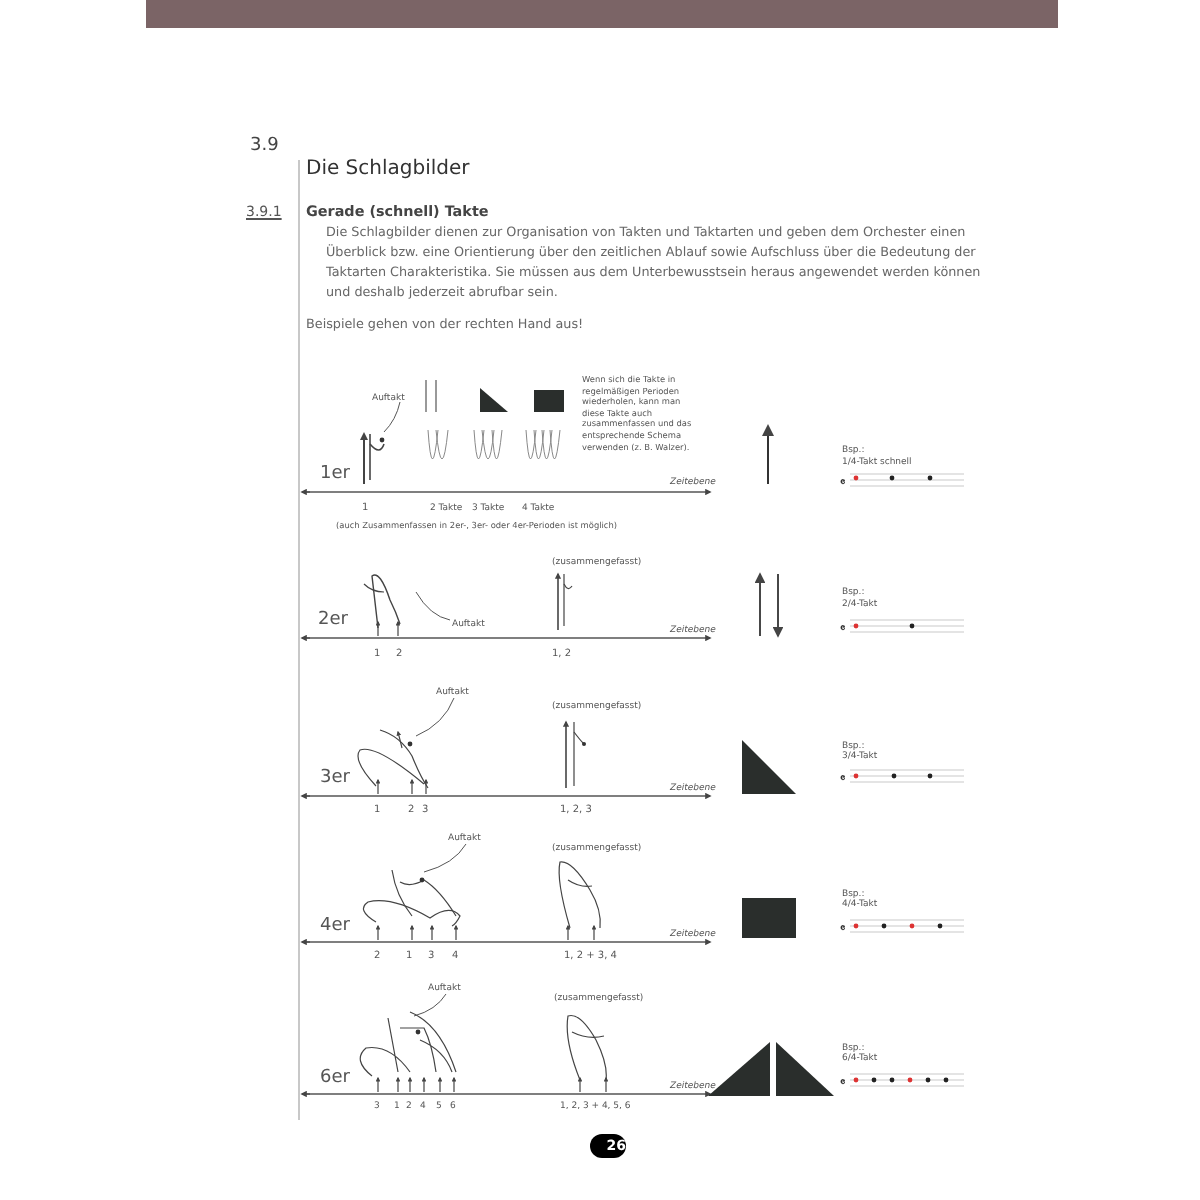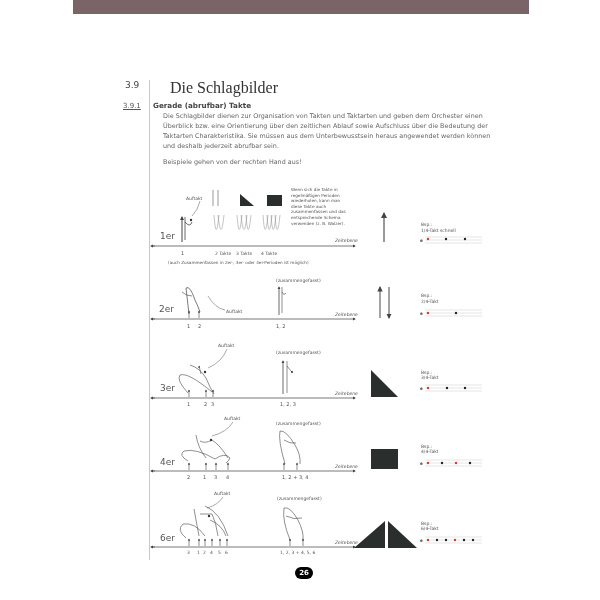--- a/index.html
+++ b/index.html
@@ -1,38 +1,38 @@
 <!DOCTYPE html>
 <html><head>
 <meta charset="utf-8">
 <style>
   html, body { margin:0; padding:0; background:#fff; }
   body { width:600px; height:600px; position:relative; overflow:hidden; font-family:"DejaVu Sans", sans-serif; color:#333; }
   .topbar { position:absolute; left:73px; top:0; width:456px; height:14px; background:#7b6466; }
   .vline { position:absolute; left:149px; top:80px; width:1px; height:480px; background:#c8c8c8; }
-  .secnum { position:absolute; left:125px; top:80px; font-size:9px; color:#444; }
-  .sectitle { position:absolute; left:170px; top:79px; font-size:16px; color:#333;font-family:Liberation Serif, serif; }
+  .secnum { position:absolute; left:125px; top:68px; font-size:9px; color:#444; }
+  .sectitle { position:absolute; left:153px; top:79px; font-size:10px; color:#333; }
   .subnum { position:absolute; left:123px; top:102px; font-size:7px; color:#555;text-decoration:underline; }
   .subtitle { position:absolute; left:153px; top:101px; font-size:7.2px; font-weight:bold; color:#444; }
   .para { position:absolute; left:163px; top:111px; width:340px; font-size:6.4px; line-height:10px; color:#666; }
-  .example { position:absolute; left:153px; top:158px; font-size:6.4px; color:#666;margin-left:10px; }
+  .example { position:absolute; left:153px; top:158px; font-size:6.4px; color:#666; }
   svg.fig { position:absolute; left:0; top:0; }
   .lbl { font-family:"DejaVu Sans", sans-serif; fill:#555; }
-  .pagenum { position:absolute; left:295px; top:567px; width:18px; height:12px; border-radius:6px; background:#000000; color:#fff; font-size:7px; font-weight:bold; text-align:center; line-height:12px; }
+  .pagenum { position:absolute; left:295px; top:567px; width:18px; height:12px; border-radius:6px; background:#000000; color:#fff; font-size:7px; font-weight:bold; text-align:right; line-height:12px; }
 </style>
 </head>
 <body>
 
 <div class="topbar"></div>
 <div class="vline"></div>
 
 <div class="secnum">3.9</div>
 <div class="sectitle">Die Schlagbilder</div>
 <div class="subnum">3.9.1</div>
-<div class="subtitle">Gerade (abrufbar) Takte</div>
+<div class="subtitle">Gerade (schnell) Takte</div>
 <div class="para">Die Schlagbilder dienen zur Organisation von Takten und Taktarten und geben dem Orchester einen Überblick bzw. eine Orientierung über den zeitlichen Ablauf sowie Aufschluss über die Bedeutung der Taktarten Charakteristika. Sie müssen aus dem Unterbewusstsein heraus angewendet werden können und deshalb jederzeit abrufbar sein.</div>
 <div class="example">Beispiele gehen von der rechten Hand aus!</div>
 
 <svg class="fig" width="600" height="600">
   <defs>
     <marker id="ah" markerWidth="6" markerHeight="6" refX="5" refY="3" orient="auto">
       <path d="M0,0 L6,3 L0,6 z" fill="#444"></path>
     </marker>
     <marker id="ahs" markerWidth="4" markerHeight="4" refX="3" refY="2" orient="auto">
       <path d="M0,0 L4,2 L0,4 z" fill="#444"></path>

